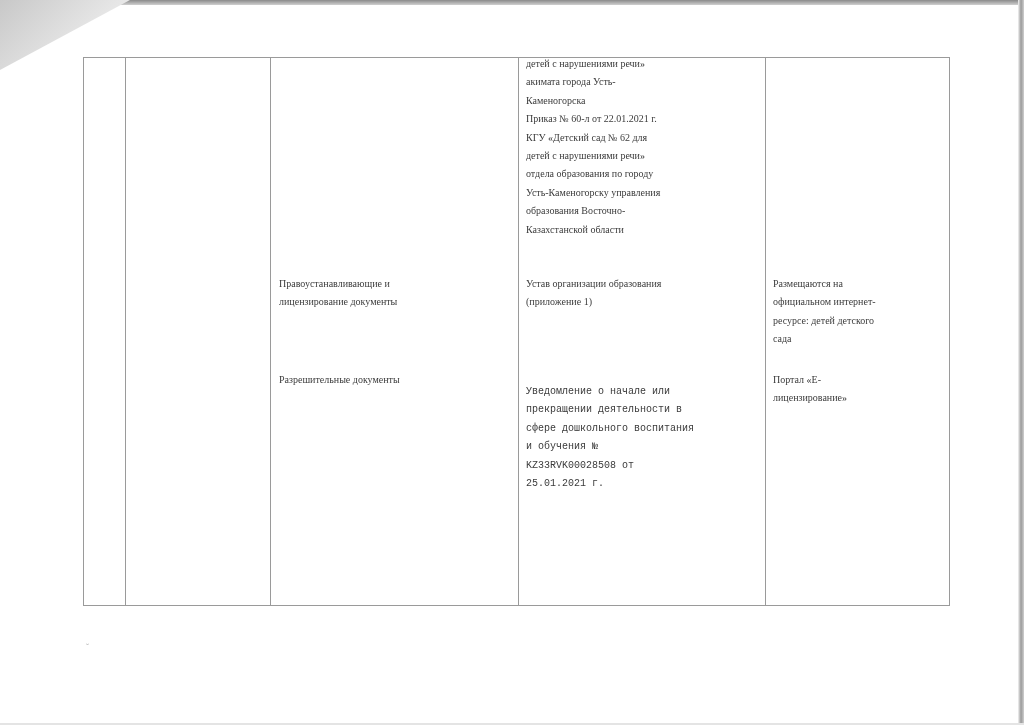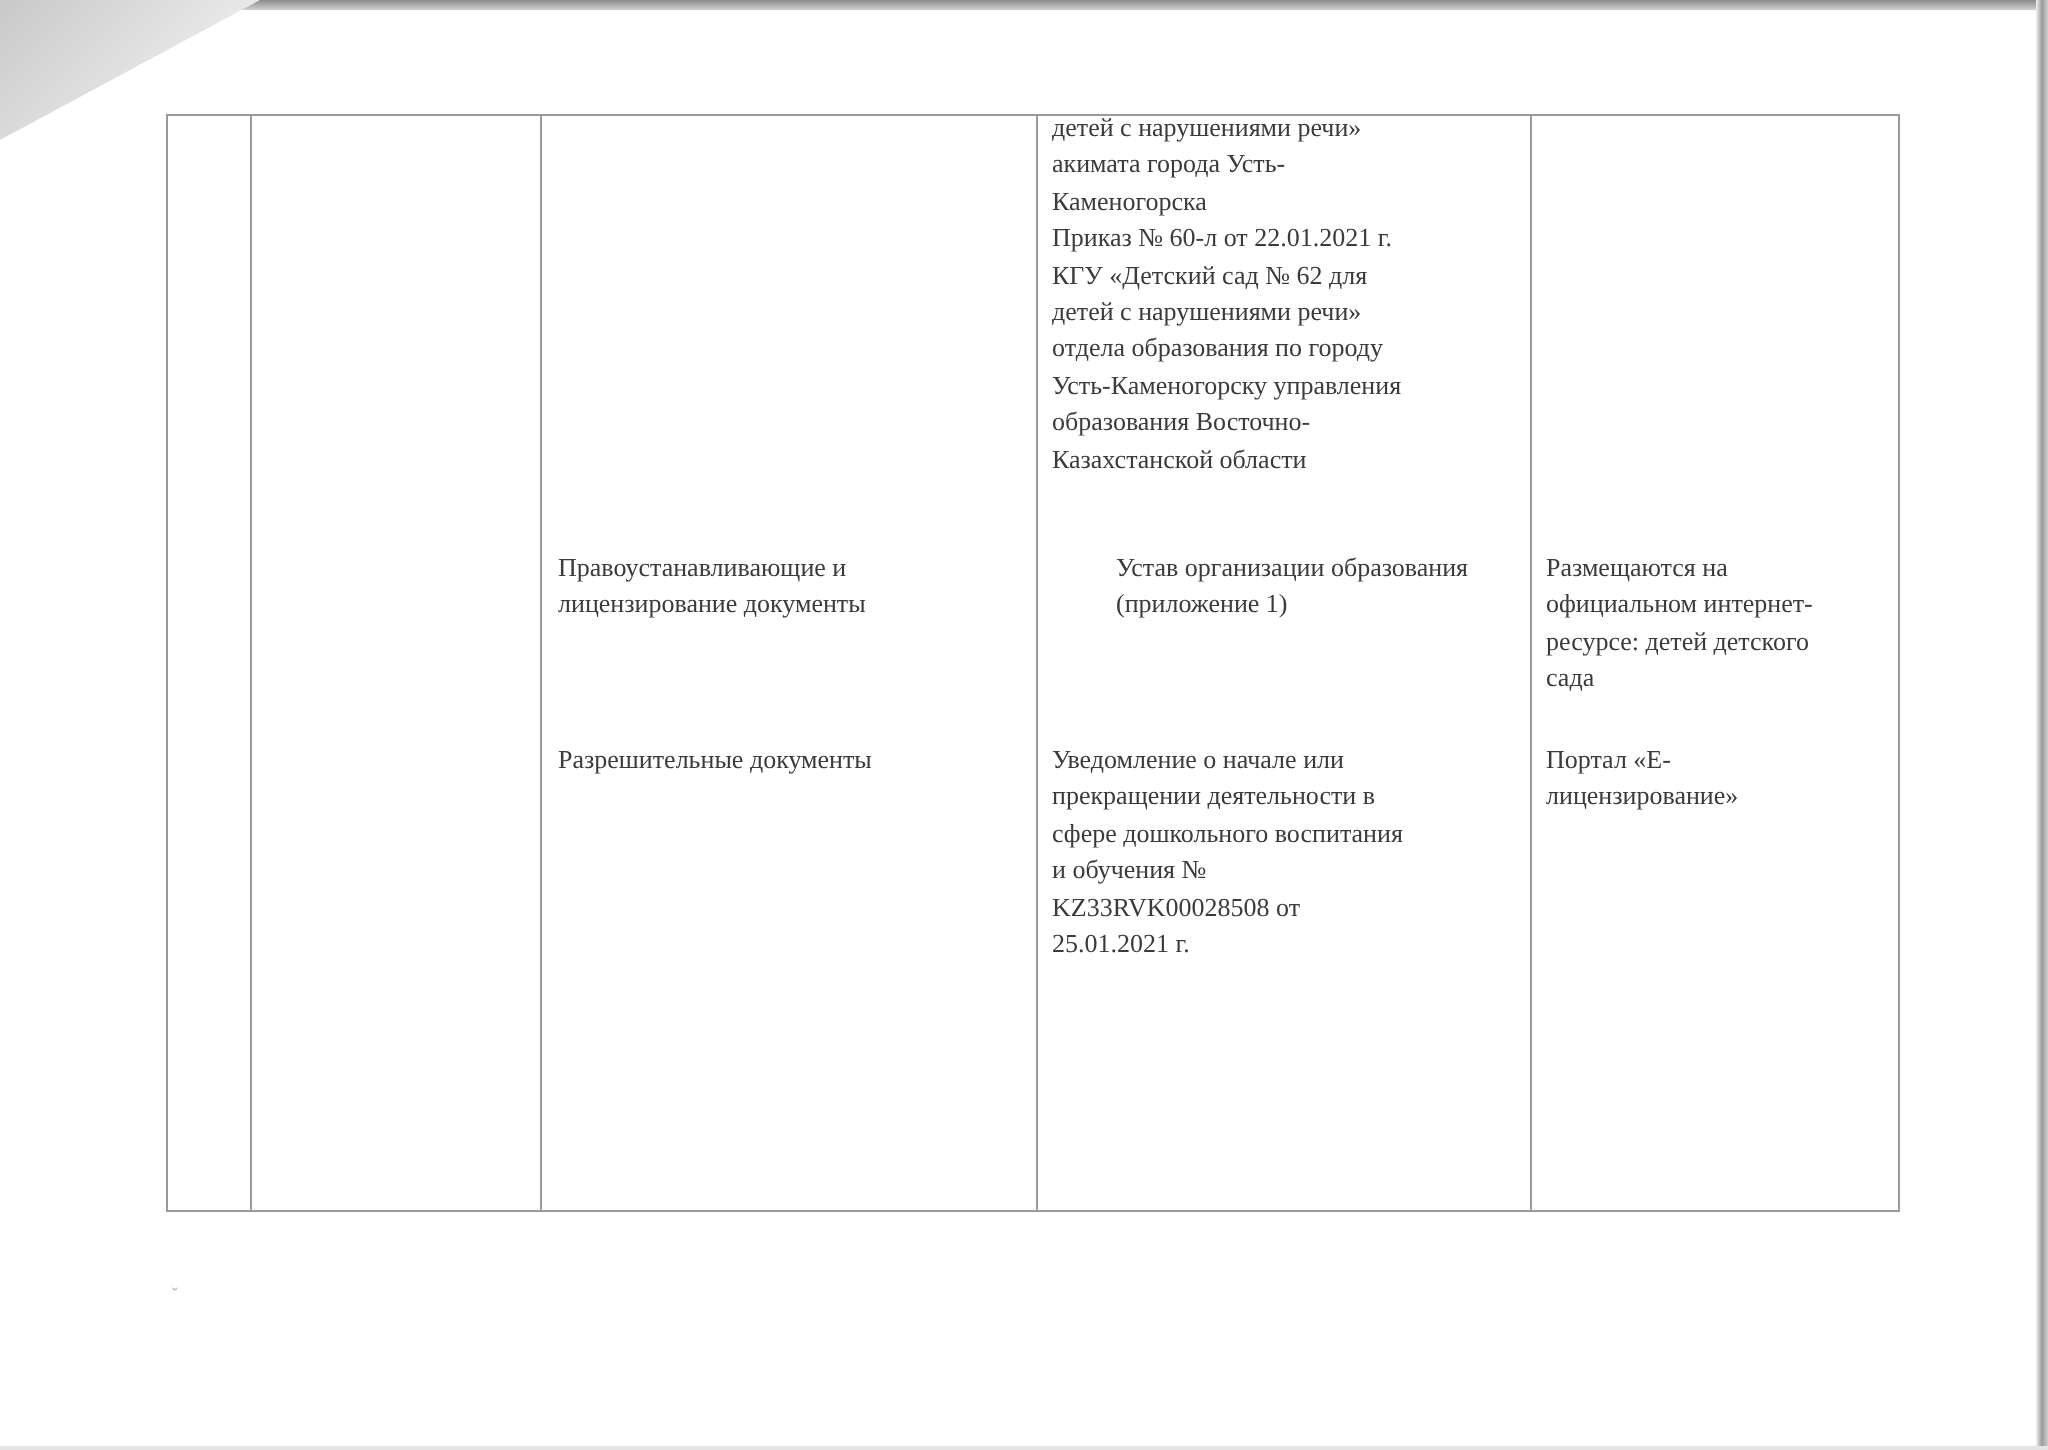--- a/index.html
+++ b/index.html
@@ -43,21 +43,21 @@
     .col-1 { width: 42px; }
     .col-2 { width: 145px; }
     .col-3 { width: 248px; }
     .col-4 { width: 247px; }
     .col-5 { width: 184px; }
     .cell-inner {
       position: relative; width: 100%; height: 100%;
     }
     .txt {
       position: absolute;
-      font-size: 13px;
+      font-size: 10px;
       line-height: 18.4px;
       color: #3b3b3b;
       white-space: pre-line;
     }
     .c3 { left: 8px; width: 238px; }
     .c4 { left: 7px; width: 240px; }
     .c5 { left: 7px; width: 178px; }
     .speck {
       position: absolute; font-size: 9px; color: #b5b5b5;
     }
@@ -87,23 +87,23 @@
         <div class="txt c4" style="top:-3px;">детей с нарушениями речи»
 акимата города Усть-
 Каменогорска
 Приказ № 60-л от 22.01.2021 г.
 КГУ «Детский сад № 62 для
 детей с нарушениями речи»
 отдела образования по городу
 Усть-Каменогорску управления
 образования Восточно-
 Казахстанской области</div>
-        <div class="txt c4" style="top:217px;margin-left:32px;">Устав организации образования
+        <div class="txt c4" style="top:217px;">Устав организации образования
 (приложение 1)</div>
-        <div class="txt c4" style="top:313px;">Уведомление о начале или
+        <div class="txt c4" style="top:325px;font-family:Liberation Mono, monospace;">Уведомление о начале или
 прекращении деятельности в
 сфере дошкольного воспитания
 и обучения №
 KZ33RVK00028508 от
 25.01.2021 г.</div>
       </div>
     </td>
     <td class="col-5">
       <div class="cell-inner">
         <div class="txt c5" style="top:217px;">Размещаются на

